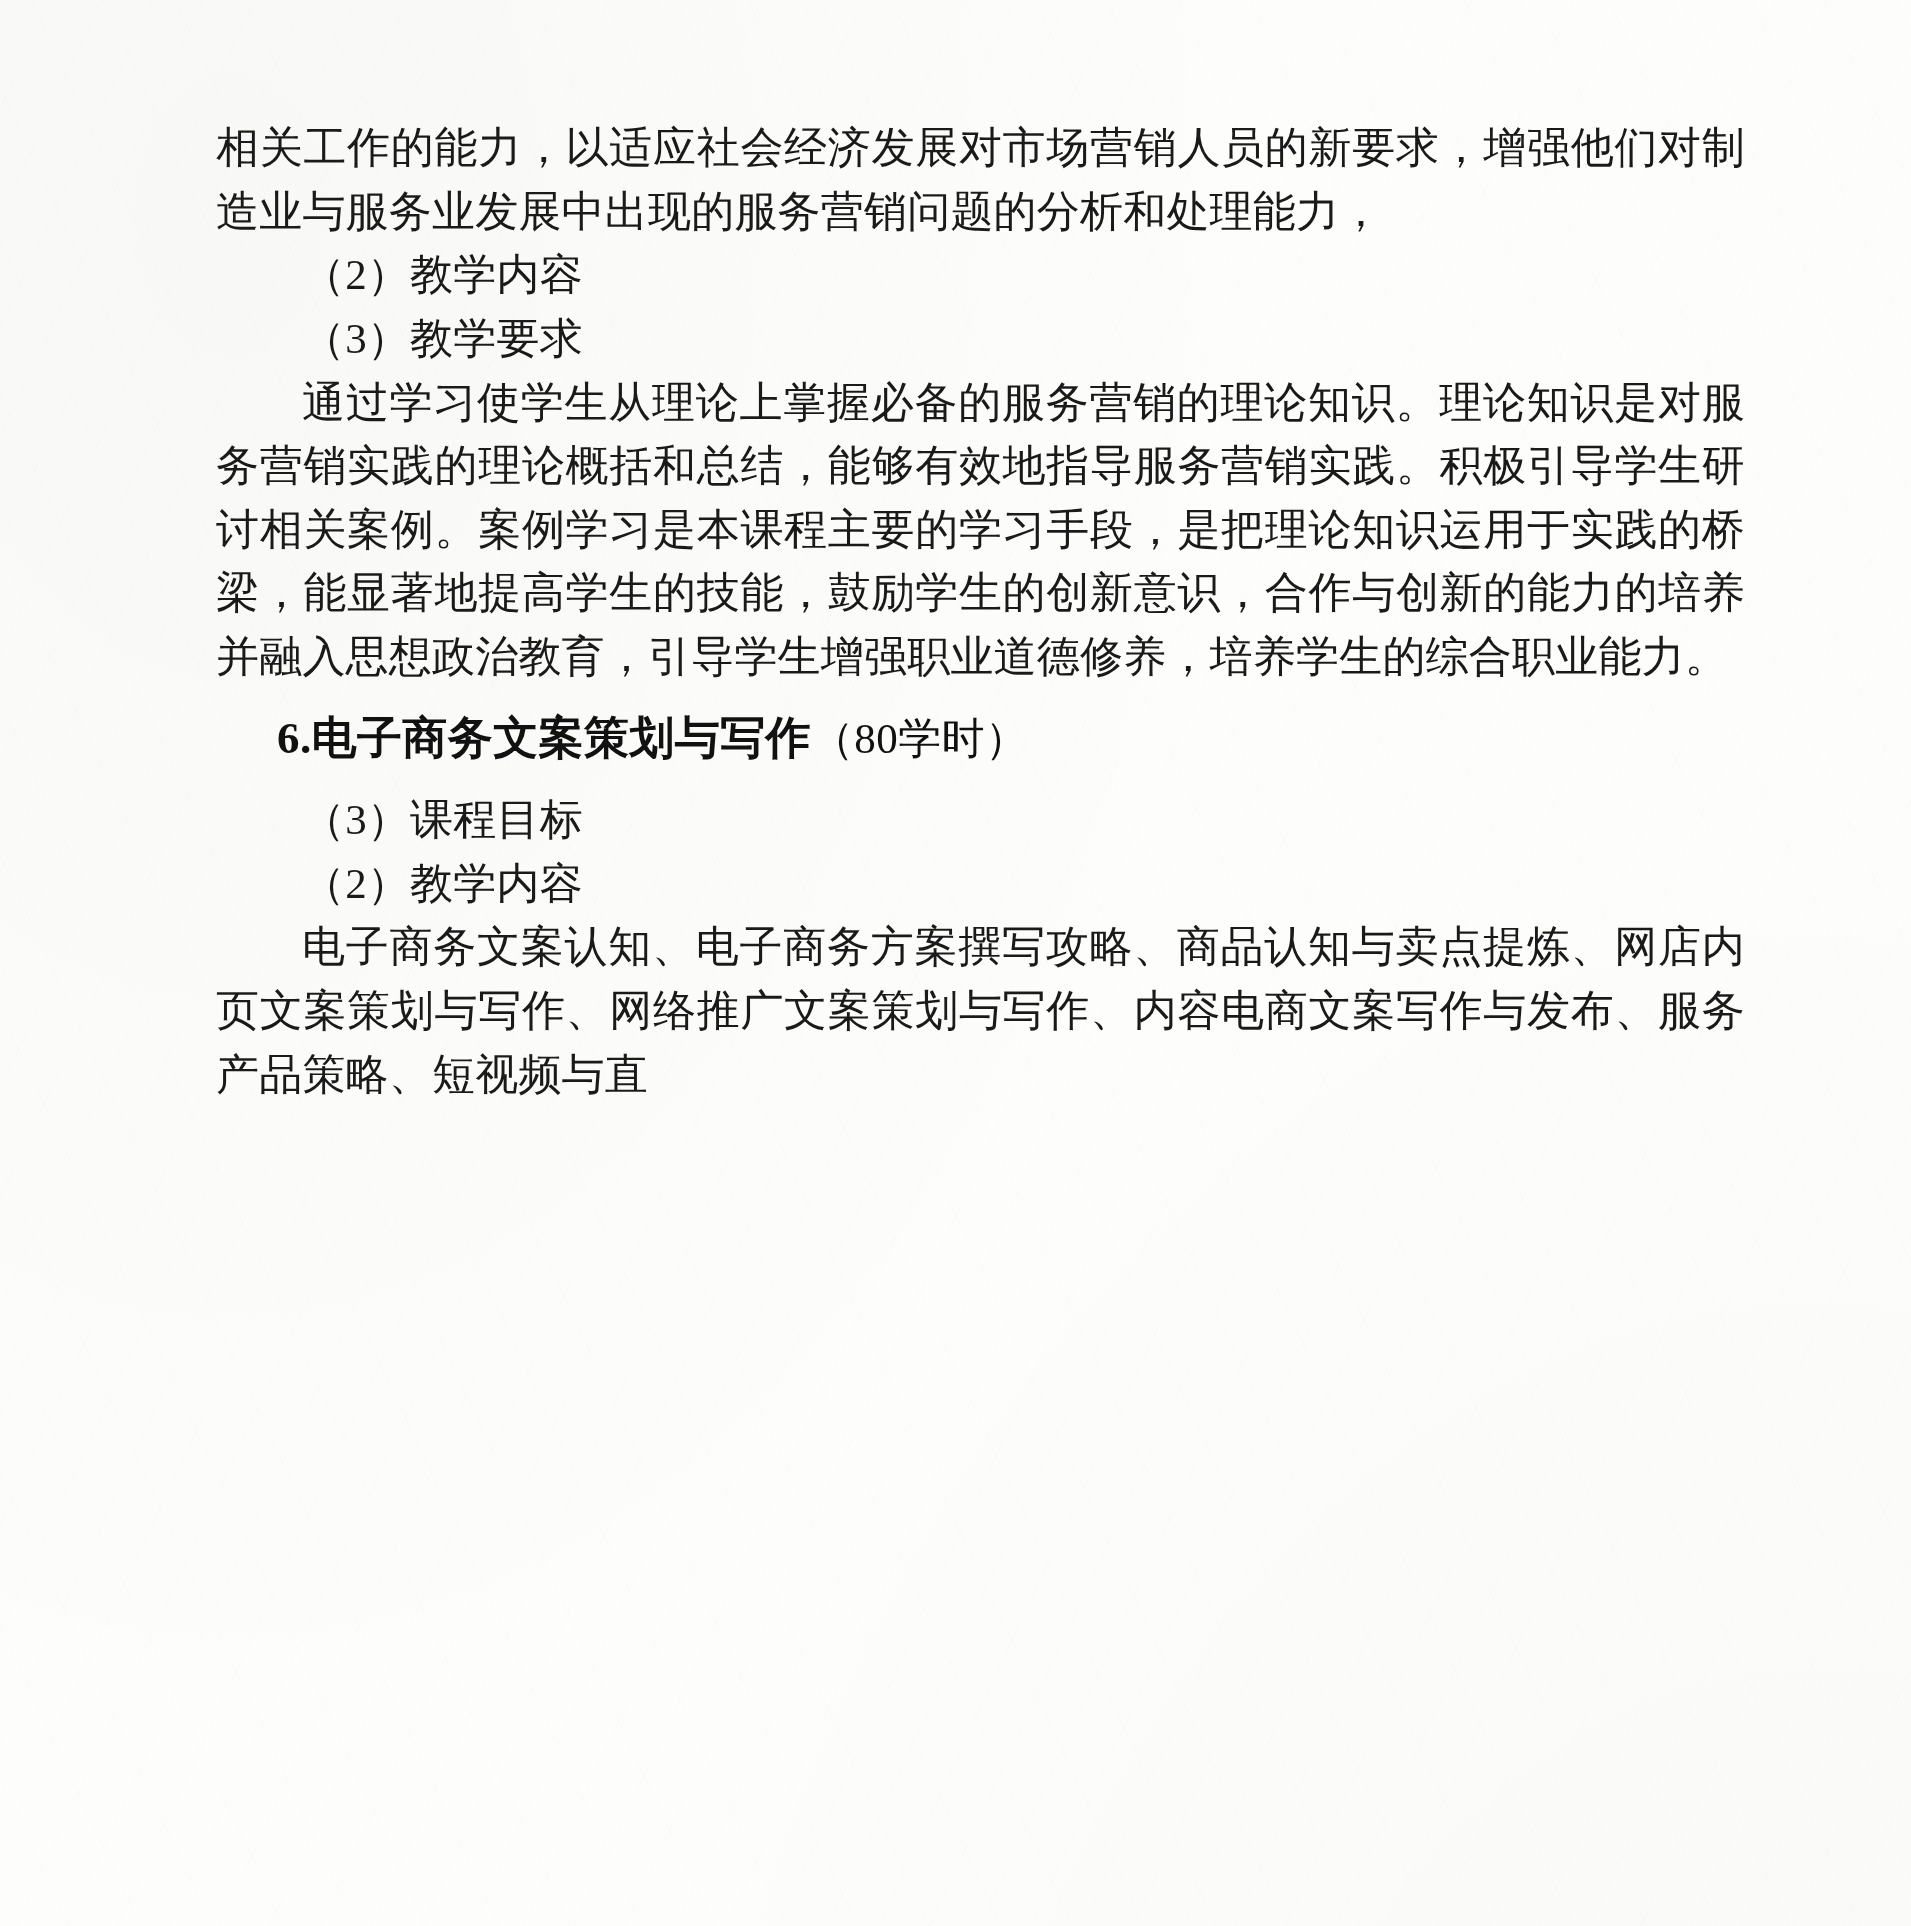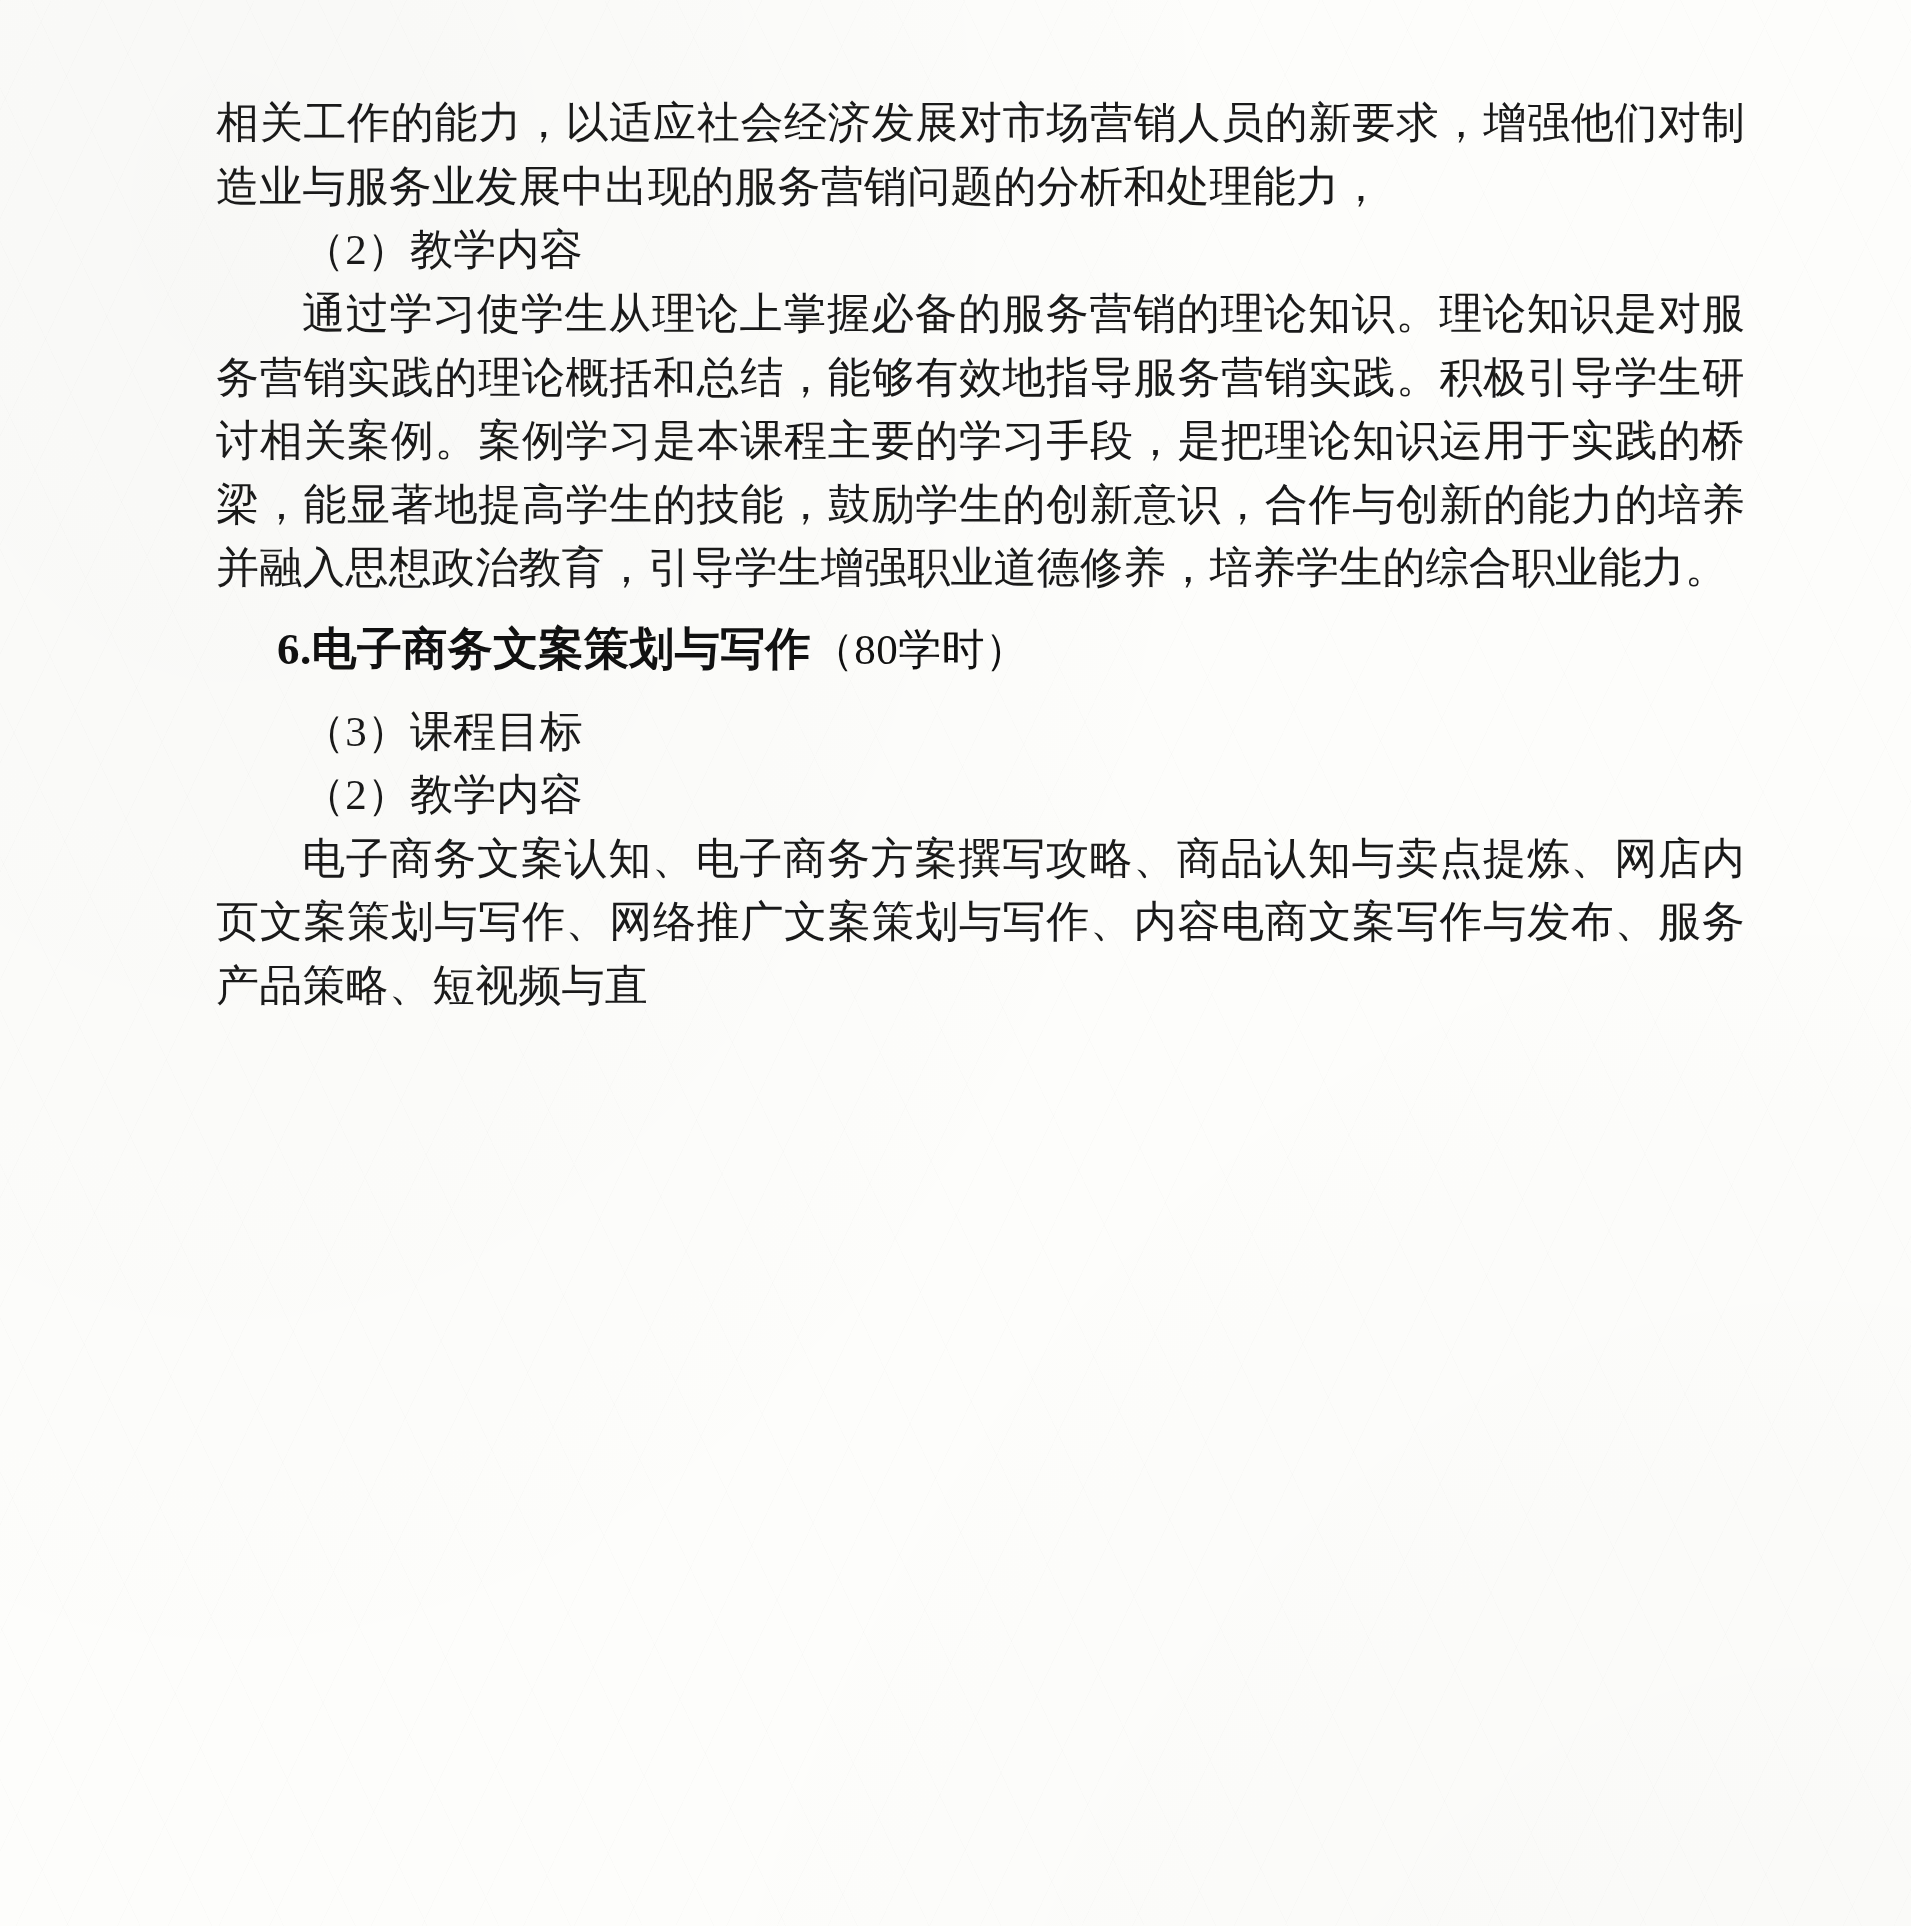--- a/index.html
+++ b/index.html
@@ -43,21 +43,21 @@
     inset: 0;
     background:
       radial-gradient(ellipse at 12% 8%, rgba(0,0,0,0.018), rgba(0,0,0,0) 45%),
       radial-gradient(ellipse at 95% 95%, rgba(0,0,0,0.02), rgba(0,0,0,0) 50%);
     pointer-events: none;
     z-index: 0;
   }
   .content {
     position: relative;
     z-index: 2;
-    padding: 91px 166px 0 216px;
+    padding: 116px 166px 0 216px;
   }
   p {
     margin: 0;
     font-size: 43px;
     line-height: 1.48;
     color: #1a1a1a;
     text-align: justify;
     text-justify: inter-ideograph;
     letter-spacing: 0.2px;
   }
@@ -85,20 +85,21 @@
 <body>
 
 <div class="page">
   <div class="content">
 
     <p class="block">相关工作的能力，以适应社会经济发展对市场营销人员的新要求，增强他们对制造业与服务业发展中出现的服务营销问题的分析和处理能力，</p>
 
     <p class="block indent">（2）教学内容</p>
 
 
+    <p class="block indent">（3）教学要求</p>
 
     <p class="block indent">通过学习使学生从理论上掌握必备的服务营销的理论知识。理论知识是对服务营销实践的理论概括和总结，能够有效地指导服务营销实践。积极引导学生研讨相关案例。案例学习是本课程主要的学习手段，是把理论知识运用于实践的桥梁，能显著地提高学生的技能，鼓励学生的创新意识，合作与创新的能力的培养并融入思想政治教育，引导学生增强职业道德修养，培养学生的综合职业能力。</p>
 
     <p class="heading"><span>6.</span><span>电子商务文案策划与写作</span><span class="hours">（80学时）</span></p>
 
     <p class="block indent">（3）课程目标</p>
 
 
     <p class="block indent">（2）教学内容</p>
 

